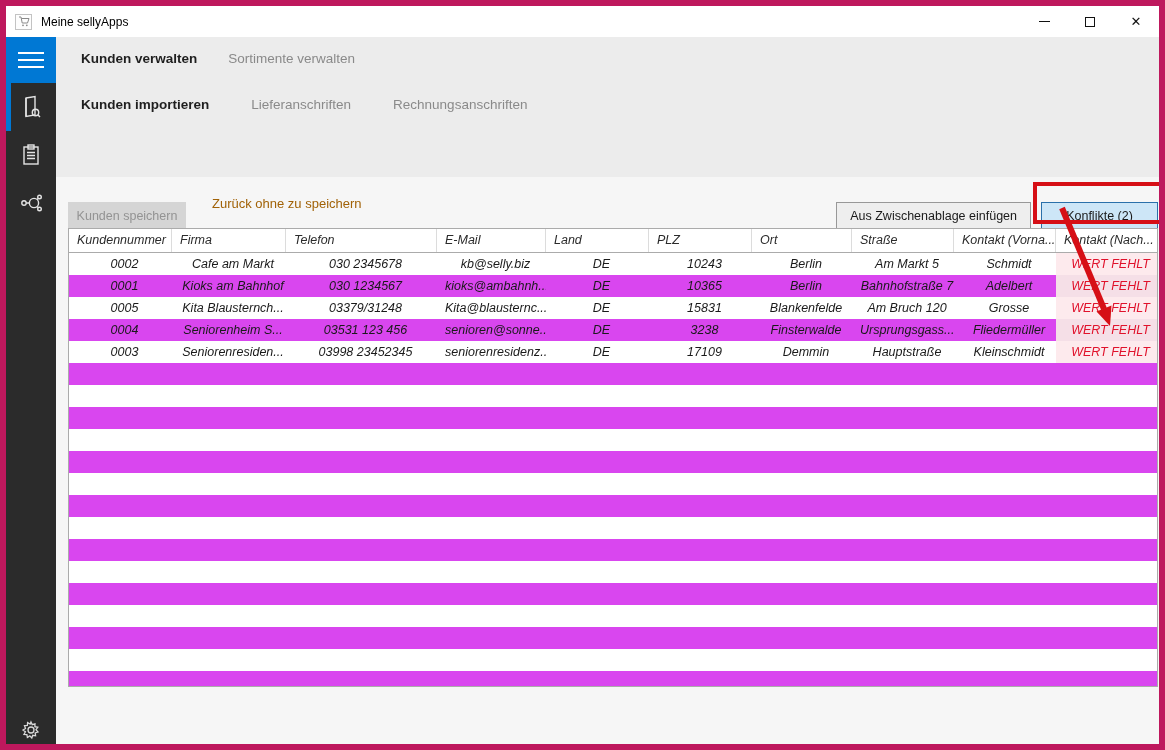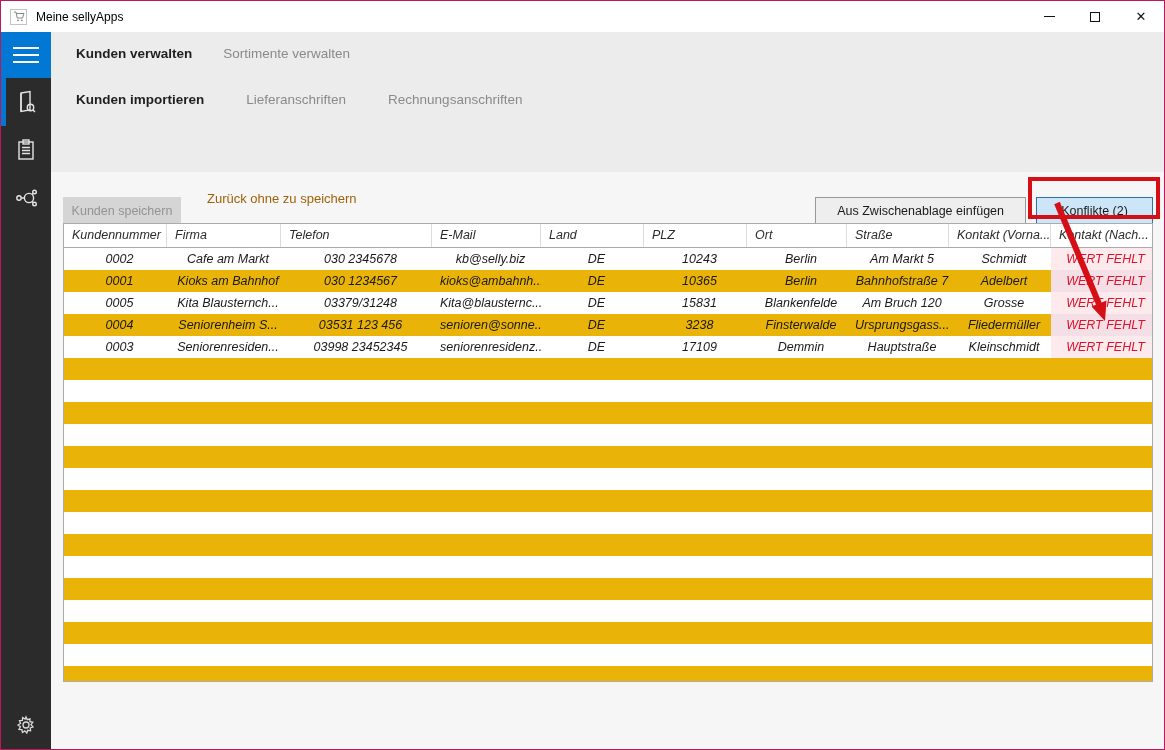--- a/index.html
+++ b/index.html
@@ -1,19 +1,19 @@
 <!DOCTYPE html>
 <html><head>
 <meta charset="utf-8">
 <style>
   * { box-sizing: border-box; margin: 0; padding: 0; }
   html,body { width:1165px; height:750px; }
   body { font-family: "Liberation Sans", sans-serif; }
   .window { position:relative; width:1165px; height:750px; background:#f6f6f6;
-            border:1px solid #be185d; overflow:hidden; }
+            border:6px solid #be185d; overflow:hidden; }
 
   
   .titlebar { height:31px; background:#ffffff; display:flex; align-items:center; }
   .app-icon { width:17px; height:16px; margin-left:9px; border:1px solid #c3c3c3;
               background:#fdfdfd; display:flex; align-items:center; justify-content:center; }
   .app-icon svg { display:block; }
   .titlebar-text { margin-left:9px; font-size:12px; color:#000; }
   .win-controls { margin-left:auto; display:flex; height:31px; }
   .win-btn { width:46px; height:31px; display:flex; align-items:center; justify-content:center;
              color:#111; font-size:12px; cursor:default; }
@@ -62,35 +62,35 @@
   .tab.active { color:#1f1f1f; font-weight:bold; }
 
   
   .toolbar { margin-top:13px; height:27px; display:flex; align-items:center;
              padding:0 13px 0 12px; }
   .btn { height:27px; font-size:12.5px; display:flex; align-items:center; justify-content:center;
          white-space:nowrap; cursor:default;margin-top:24px; }
   .btn-disabled { width:118px; background:#d5d5d5; color:#939393; border:none; }
   .link { margin-left:26px; font-size:13px; color:#a16207; cursor:pointer; white-space:nowrap; }
   .toolbar-spacer { flex:1; }
-  .btn-default { padding:0 21px; background:#eeeeee; border:1px solid #989898; color:#1a1a1a; }
+  .btn-default { padding:0 13px; background:#eeeeee; border:1px solid #989898; color:#1a1a1a; }
   .btn-primary { width:117px; margin-left:10px; background:#cde6f7; border:1px solid #2b70aa;
                  color:#1a1a1a; }
 
   
   .table { margin:11px 13px 0 12px; width:1090px; background:#fff; border:1px solid #ababab; }
   .thead, .tr { display:grid;
       grid-template-columns:103px 114px 151px 109px 103px 103px 100px 102px 102px 1fr;font-style:italic; }
   .thead { height:24px; border-bottom:1px solid #ababab; background:#fff; }
   .th { font-size:12.5px; color:#2b2b2b; padding:4px 0 0 8px; border-right:1px solid #dcdcdc;
         white-space:nowrap; overflow:hidden; }
   .th:last-child { border-right:none; }
   .tbody { height:433px; overflow:hidden; }
   .tr { height:22px;text-align:center; }
-  .tr.blue { background:#eab308; }
+  .tr.blue { background:#d946ef; }
   .td { font-size:12.5px; color:#1a1a1a; line-height:22px; padding:0 0 0 8px;
         white-space:nowrap; overflow:hidden; }
   .td.err { color:#e0112b; background:#fdeaed; }
   .tr.blue .td.err { background:#f5dfe7; }
 
   
   .footer-note { margin:10px 0 0 12px; font-size:11px; color:#1a1a1a; white-space:nowrap; }
 
   
   .overlay { position:absolute; left:0; top:0; width:1165px; height:750px;

